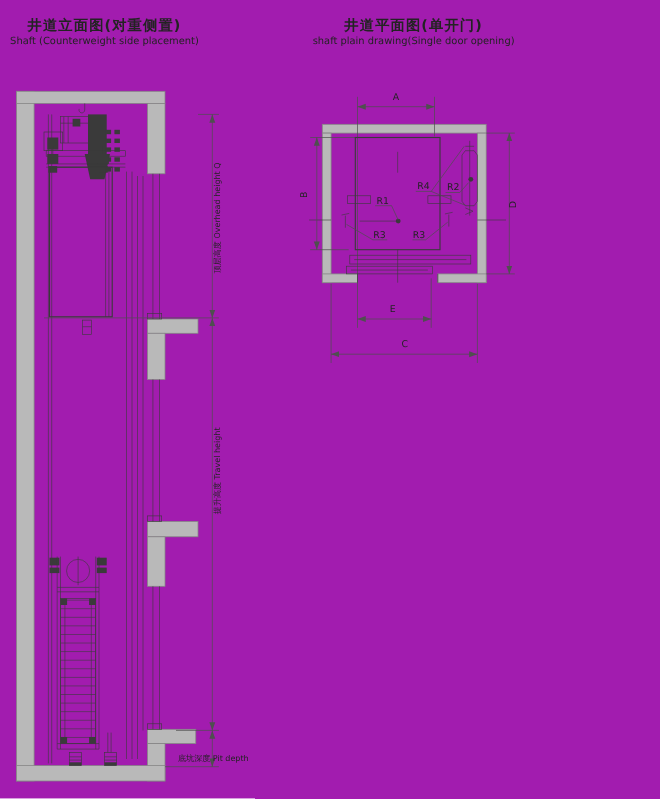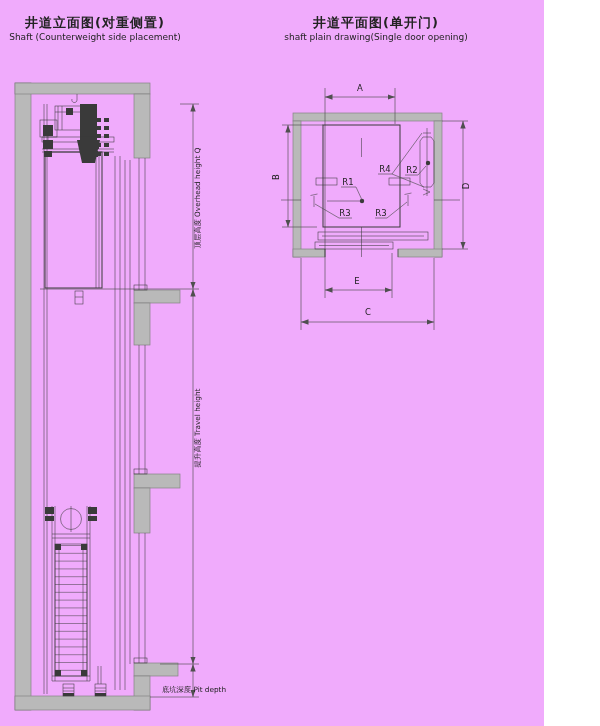--- a/index.html
+++ b/index.html
@@ -1,16 +1,16 @@
 <!DOCTYPE html>
 <html style="--wall: #b9b9b9; --wallstroke: #858585; --line: #3a3a3a; --dim: #4f4f4f; --text: #232323;"><head>
 <meta charset="utf-8">
 <style>
   html,body{margin:0;padding:0;background:#ffffff;}
-  .canvas{position:relative;width:544px;height:726px;background:#f0abfc;overflow:hidden;
+  .canvas{position:relative;width:600px;height:726px;background:#a21caf;overflow:hidden;
           font-family:"DejaVu Sans","Liberation Sans",sans-serif;}
   svg{position:absolute;inset:0;}
   
   .w   {fill:var(--wall);stroke:var(--wallstroke);stroke-width:.7;}
   
   .ln  {stroke:var(--line);fill:none;stroke-width:1;}
   
   .tn  {stroke:var(--line);fill:none;stroke-width:.55;}
   
   .dm  {stroke:var(--dim);fill:none;stroke-width:.65;}

